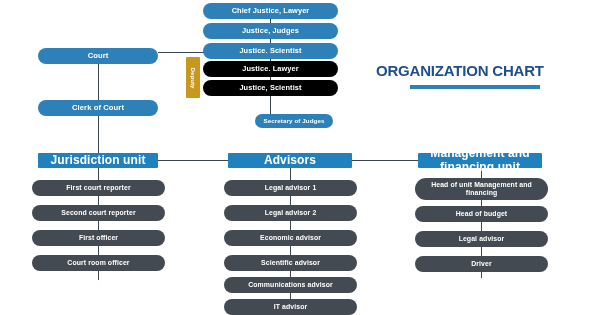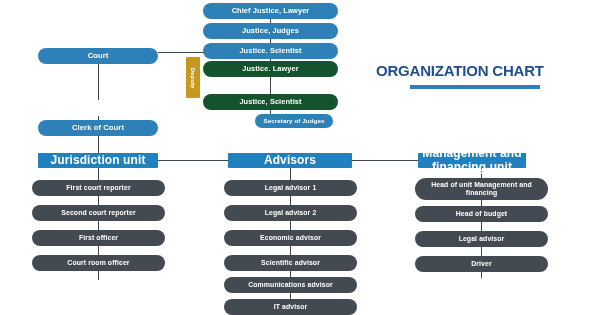--- a/index.html
+++ b/index.html
@@ -43,21 +43,21 @@
     box-sizing: border-box;
     line-height: 1.15;
     letter-spacing: 0.1px;
   }
 
   .blue-pill {
     background: #2E81B8;
     border-radius: 999px;
   }
   .gold-pill {
-    background: #14532d;
+    background: #000000;
     border-radius: 999px;
   }
   .blue-rect {
     background: #2180BE;
     border-radius: 1px;
   }
   .gray-pill {
     background: #434A52;
     border-radius: 999px;
   }
@@ -137,46 +137,46 @@
   </div>
   <div class="node blue-pill top-row" style="top:23px;">
     <span>Justice, Judges</span>
   </div>
   <div class="node blue-pill top-row" style="top:43px;justify-content:center;">
     <span>Justice. Scientist</span>
   </div>
   <div class="node gold-pill top-row" style="top:61px;">
     <span>Justice. Lawyer</span>
   </div>
-  <div class="node gold-pill top-row" style="top:80px;margin-top:14px;">
+  <div class="node gold-pill top-row" style="top:80px;">
     <span>Justice, Scientist</span>
   </div>
 
   <div class="deputy">
     <span>Deputy</span>
   </div>
 
   <div class="node blue-pill sec-box">
     <span>Secretary of Judges</span>
   </div>
 
   <div class="node blue-pill left-main" style="top:48px;">
     <span>Court</span>
   </div>
-  <div class="node blue-pill left-main" style="top:100px;margin-top:20px;">
+  <div class="node blue-pill left-main" style="top:100px;">
     <span>Clerk of Court</span>
   </div>
 
   <div class="node blue-rect unit-box" style="left:38px; top:153px; width:120px;">
     <span>Jurisdiction unit</span>
   </div>
   <div class="node blue-rect unit-box" style="left:228px; top:153px; width:124px;align-items:center;">
     <span>Advisors</span>
   </div>
-  <div class="node blue-rect unit-box" style="left:418px; top:153px; width:108px;">
+  <div class="node blue-rect unit-box" style="left:418px; top:153px; width:124px;">
     <span>Management and financing unit</span>
   </div>
 
   <div class="node gray-pill sub-pill" style="left:32px; top:180px; width:133px;">
     <span>First court reporter</span>
   </div>
   <div class="node gray-pill sub-pill" style="left:32px; top:205px; width:133px;">
     <span>Second court reporter</span>
   </div>
   <div class="node gray-pill sub-pill" style="left:32px; top:230px; width:133px;">

